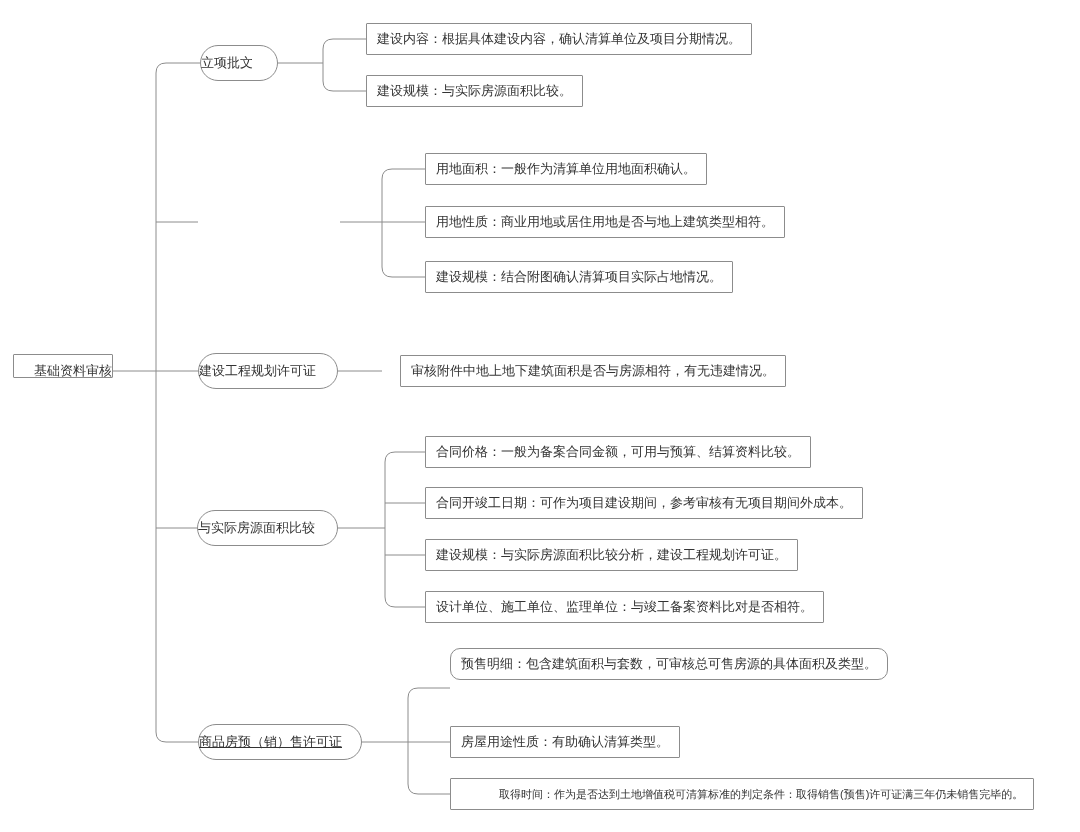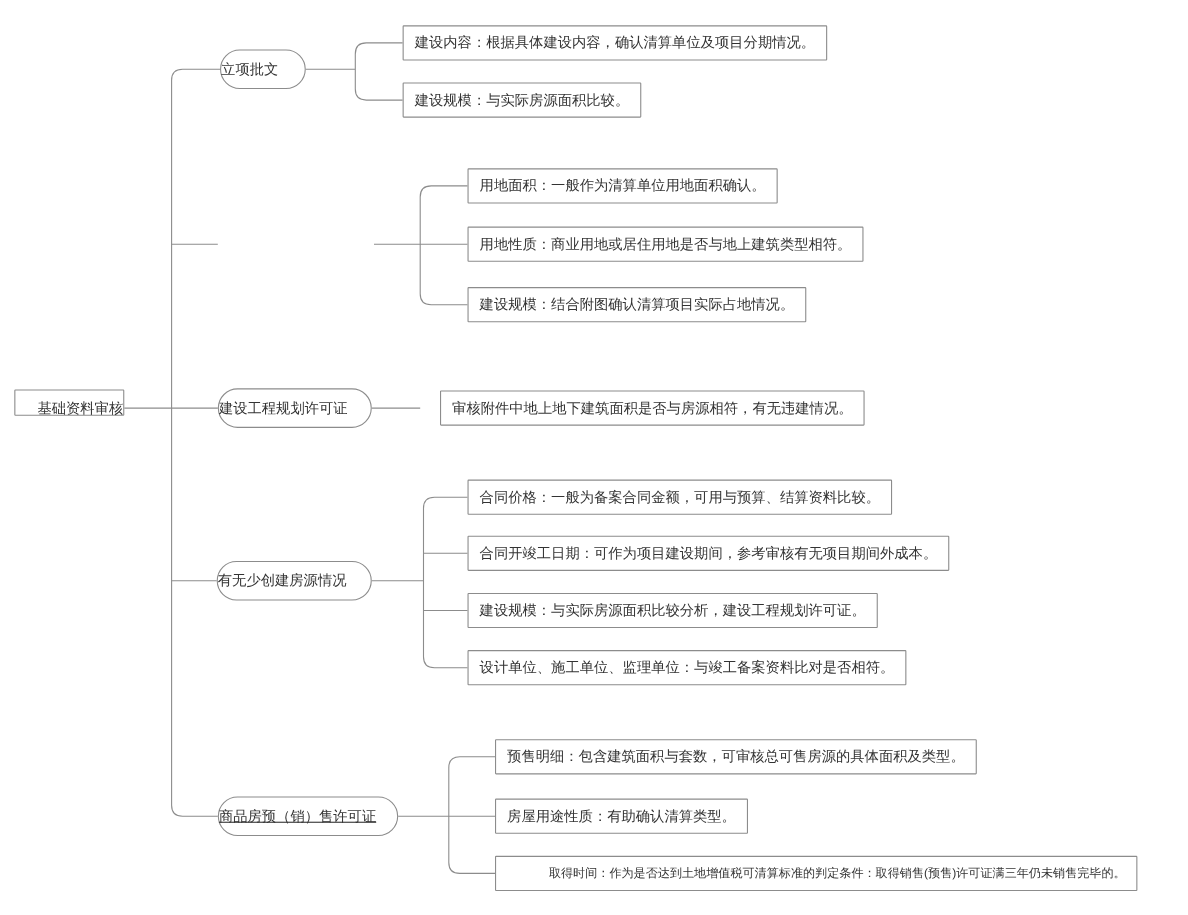--- a/index.html
+++ b/index.html
@@ -66,34 +66,34 @@
 
     <path d="M 338 528 H 385 M 425 452 H 395 Q 385 452 385 462 V 597 Q 385 607 395 607 H 425 M 385 503 H 425 M 385 555 H 425"></path>
 
     <path d="M 362 742 H 450 M 450 688 H 418 Q 408 688 408 698 V 784 Q 408 794 418 794 H 450"></path>
   </svg>
 
   <div class="node rect-node" style="left:13px; top:354px; width:100px;">基础资料审核</div>
 
   <div class="node stadium-node" style="left:200px; top:45px; width:78px;">立项批文</div>
   <div class="node stadium-node" style="left:198px; top:353px; width:140px;">建设工程规划许可证</div>
-  <div class="node stadium-node" style="left:197px; top:510px; width:141px;">有无少创建房源情况</div>
+  <div class="node stadium-node" style="left:197px; top:510px; width:141px;">与实际房源面积比较</div>
   <div class="node stadium-node" style="left:198px; top:724px; width:164px;text-decoration:underline;">商品房预（销）售许可证</div>
 
   <div class="node leaf-node" style="left:366px; top:23px;">建设内容：根据具体建设内容，确认清算单位及项目分期情况。</div>
   <div class="node leaf-node" style="left:366px; top:75px;">建设规模：与实际房源面积比较。</div>
 
   <div class="node leaf-node" style="left:425px; top:153px;">用地面积：一般作为清算单位用地面积确认。</div>
   <div class="node leaf-node" style="left:425px; top:206px;">用地性质：商业用地或居住用地是否与地上建筑类型相符。</div>
   <div class="node leaf-node" style="left:425px; top:261px;">建设规模：结合附图确认清算项目实际占地情况。</div>
 
   <div class="node leaf-node" style="left:400px; top:355px;">审核附件中地上地下建筑面积是否与房源相符，有无违建情况。</div>
 
   <div class="node leaf-node" style="left:425px; top:436px;text-align:right;">合同价格：一般为备案合同金额，可用与预算、结算资料比较。</div>
   <div class="node leaf-node" style="left:425px; top:487px;">合同开竣工日期：可作为项目建设期间，参考审核有无项目期间外成本。</div>
   <div class="node leaf-node" style="left:425px; top:539px;">建设规模：与实际房源面积比较分析，建设工程规划许可证。</div>
   <div class="node leaf-node" style="left:425px; top:591px;">设计单位、施工单位、监理单位：与竣工备案资料比对是否相符。</div>
 
-  <div class="node leaf-node" style="left:450px; top:672px;">预售明细：包含建筑面积与套数，可审核总可售房源的具体面积及类型。</div>
+  <div class="node leaf-node" style="left:450px; top:648px;border-radius:10px;">预售明细：包含建筑面积与套数，可审核总可售房源的具体面积及类型。</div>
   <div class="node leaf-node" style="left:450px; top:726px;">房屋用途性质：有助确认清算类型。</div>
   <div class="node leaf-node" style="left:450px; top:778px; font-size:11px;padding-left:48px;">取得时间：作为是否达到土地增值税可清算标准的判定条件：取得销售(预售)许可证满三年仍未销售完毕的。</div>
 
 </div>
 
 </body></html>

